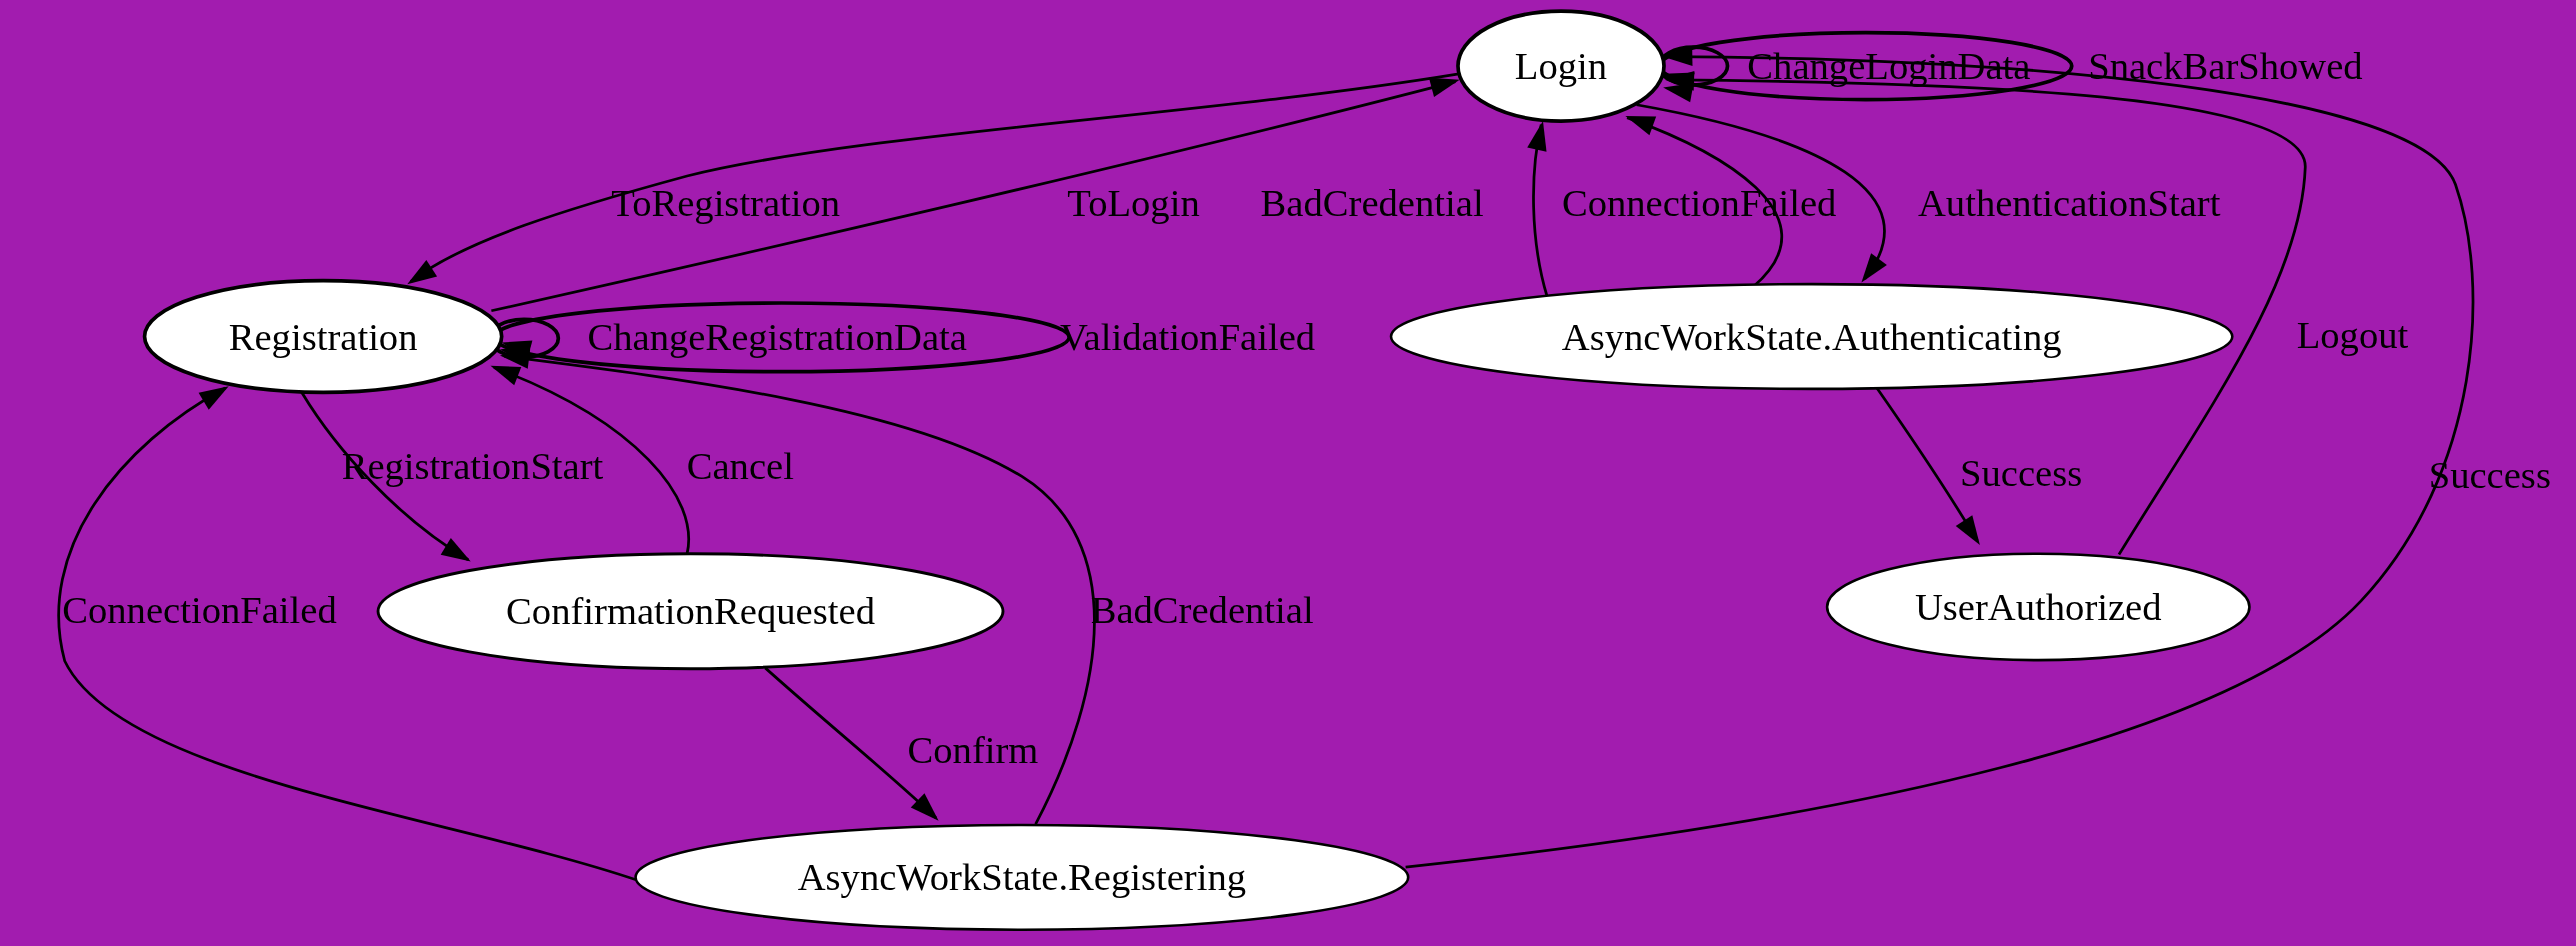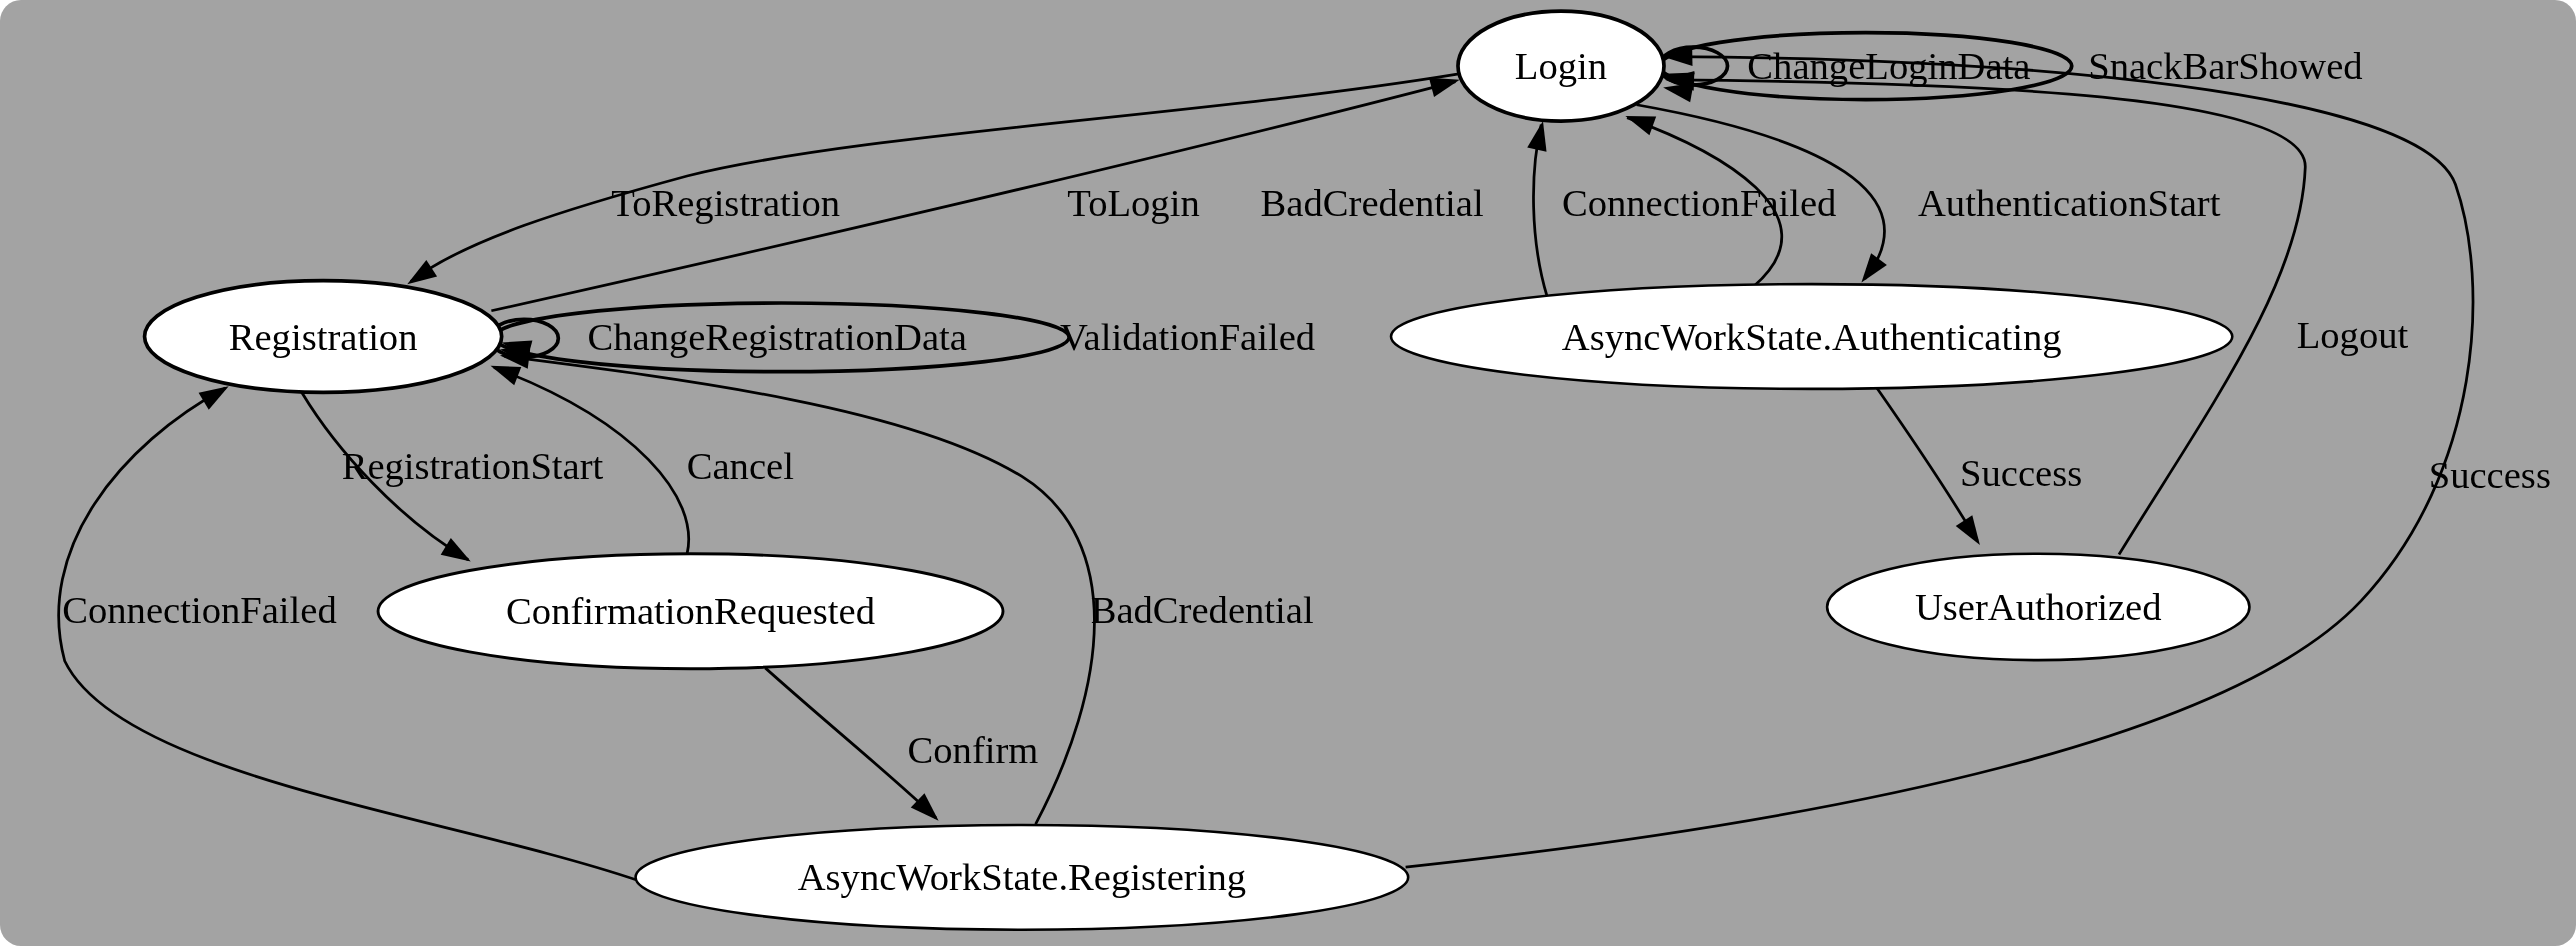--- a/index.html
+++ b/index.html
@@ -1,16 +1,16 @@
 <!DOCTYPE html>
 <html style="font-size:13.7px"><head>
 <meta charset="utf-8">
 <style>
   html,body{margin:0;padding:0;background:#ffffff;}
-  .stage{width:2576px;height:946px;background:#a3a3a3;position:relative;border-radius:21px;}
+  .stage{width:2576px;height:946px;background:#a21caf;position:relative;}
   svg{display:block;}
   .edge{fill:none;stroke:#000000;stroke-width:3.2px;}
   .loop{fill:none;stroke:#000000;stroke-width:4.3px;}
   .node{fill:#ffffff;stroke:#000000;}
   .node.thick{stroke-width:4.3px;}
   .node.mid{stroke-width:3.4px;}
   .node.thin{stroke-width:3px;}
   .arrow{fill:#000000;stroke:none;}
   text{font-family:"Liberation Serif","DejaVu Serif",serif;font-size:45px;fill:#000000;}
   .lbl{text-anchor:middle;}

